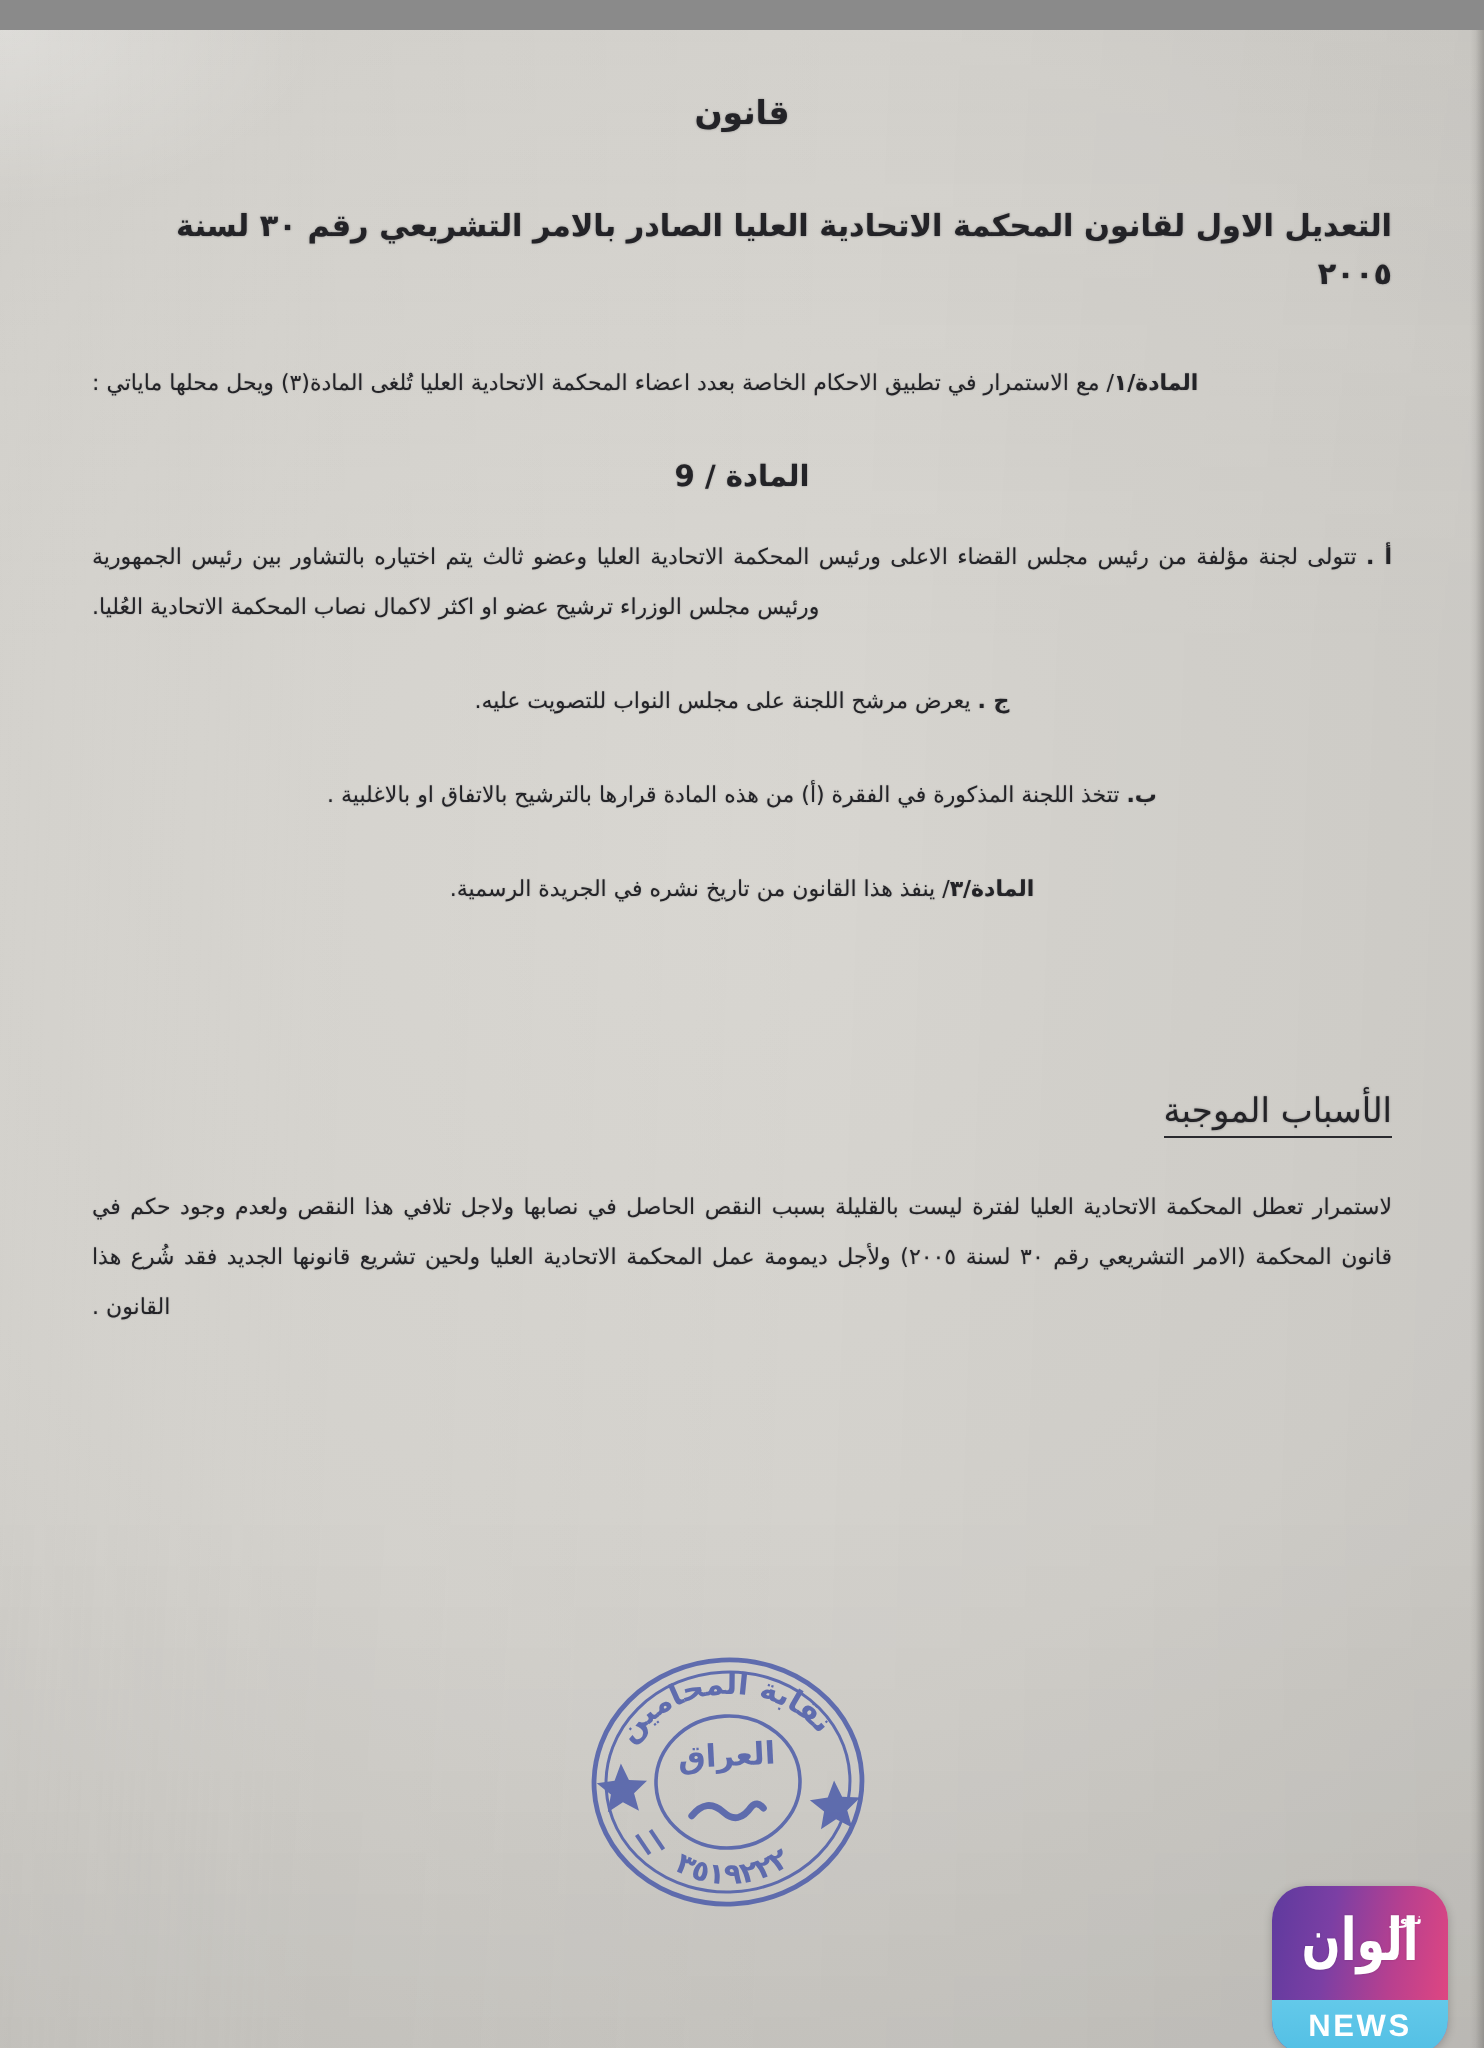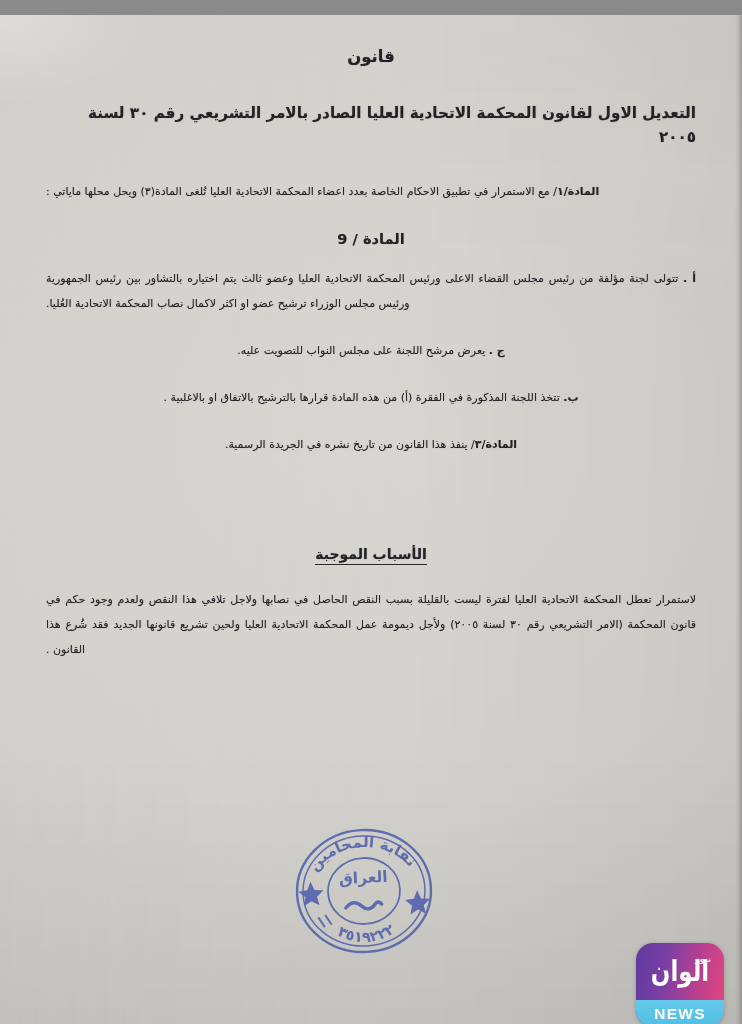--- a/index.html
+++ b/index.html
@@ -105,23 +105,22 @@
     padding-top: 26px;
     text-shadow: 0 0 0.9px rgba(40,40,44,0.40);
   }
 
   .center-line {
     text-align: center;
     text-align-last: center;
   }
 
   .section-head {
-    text-align: center;
-    font-weight: bold;
-    font-size: 14px;
+    font-weight: normal;
+    font-size: 17px;
     margin: 0;
     padding-top: 88px;
     text-shadow: 0 0 1.1px rgba(40,40,44,0.45);
   }
   .section-head span {
     border-bottom: 1.6px solid #2a2a2e;
     padding-bottom: 2px;
     letter-spacing: 1.1px;
   }
 

